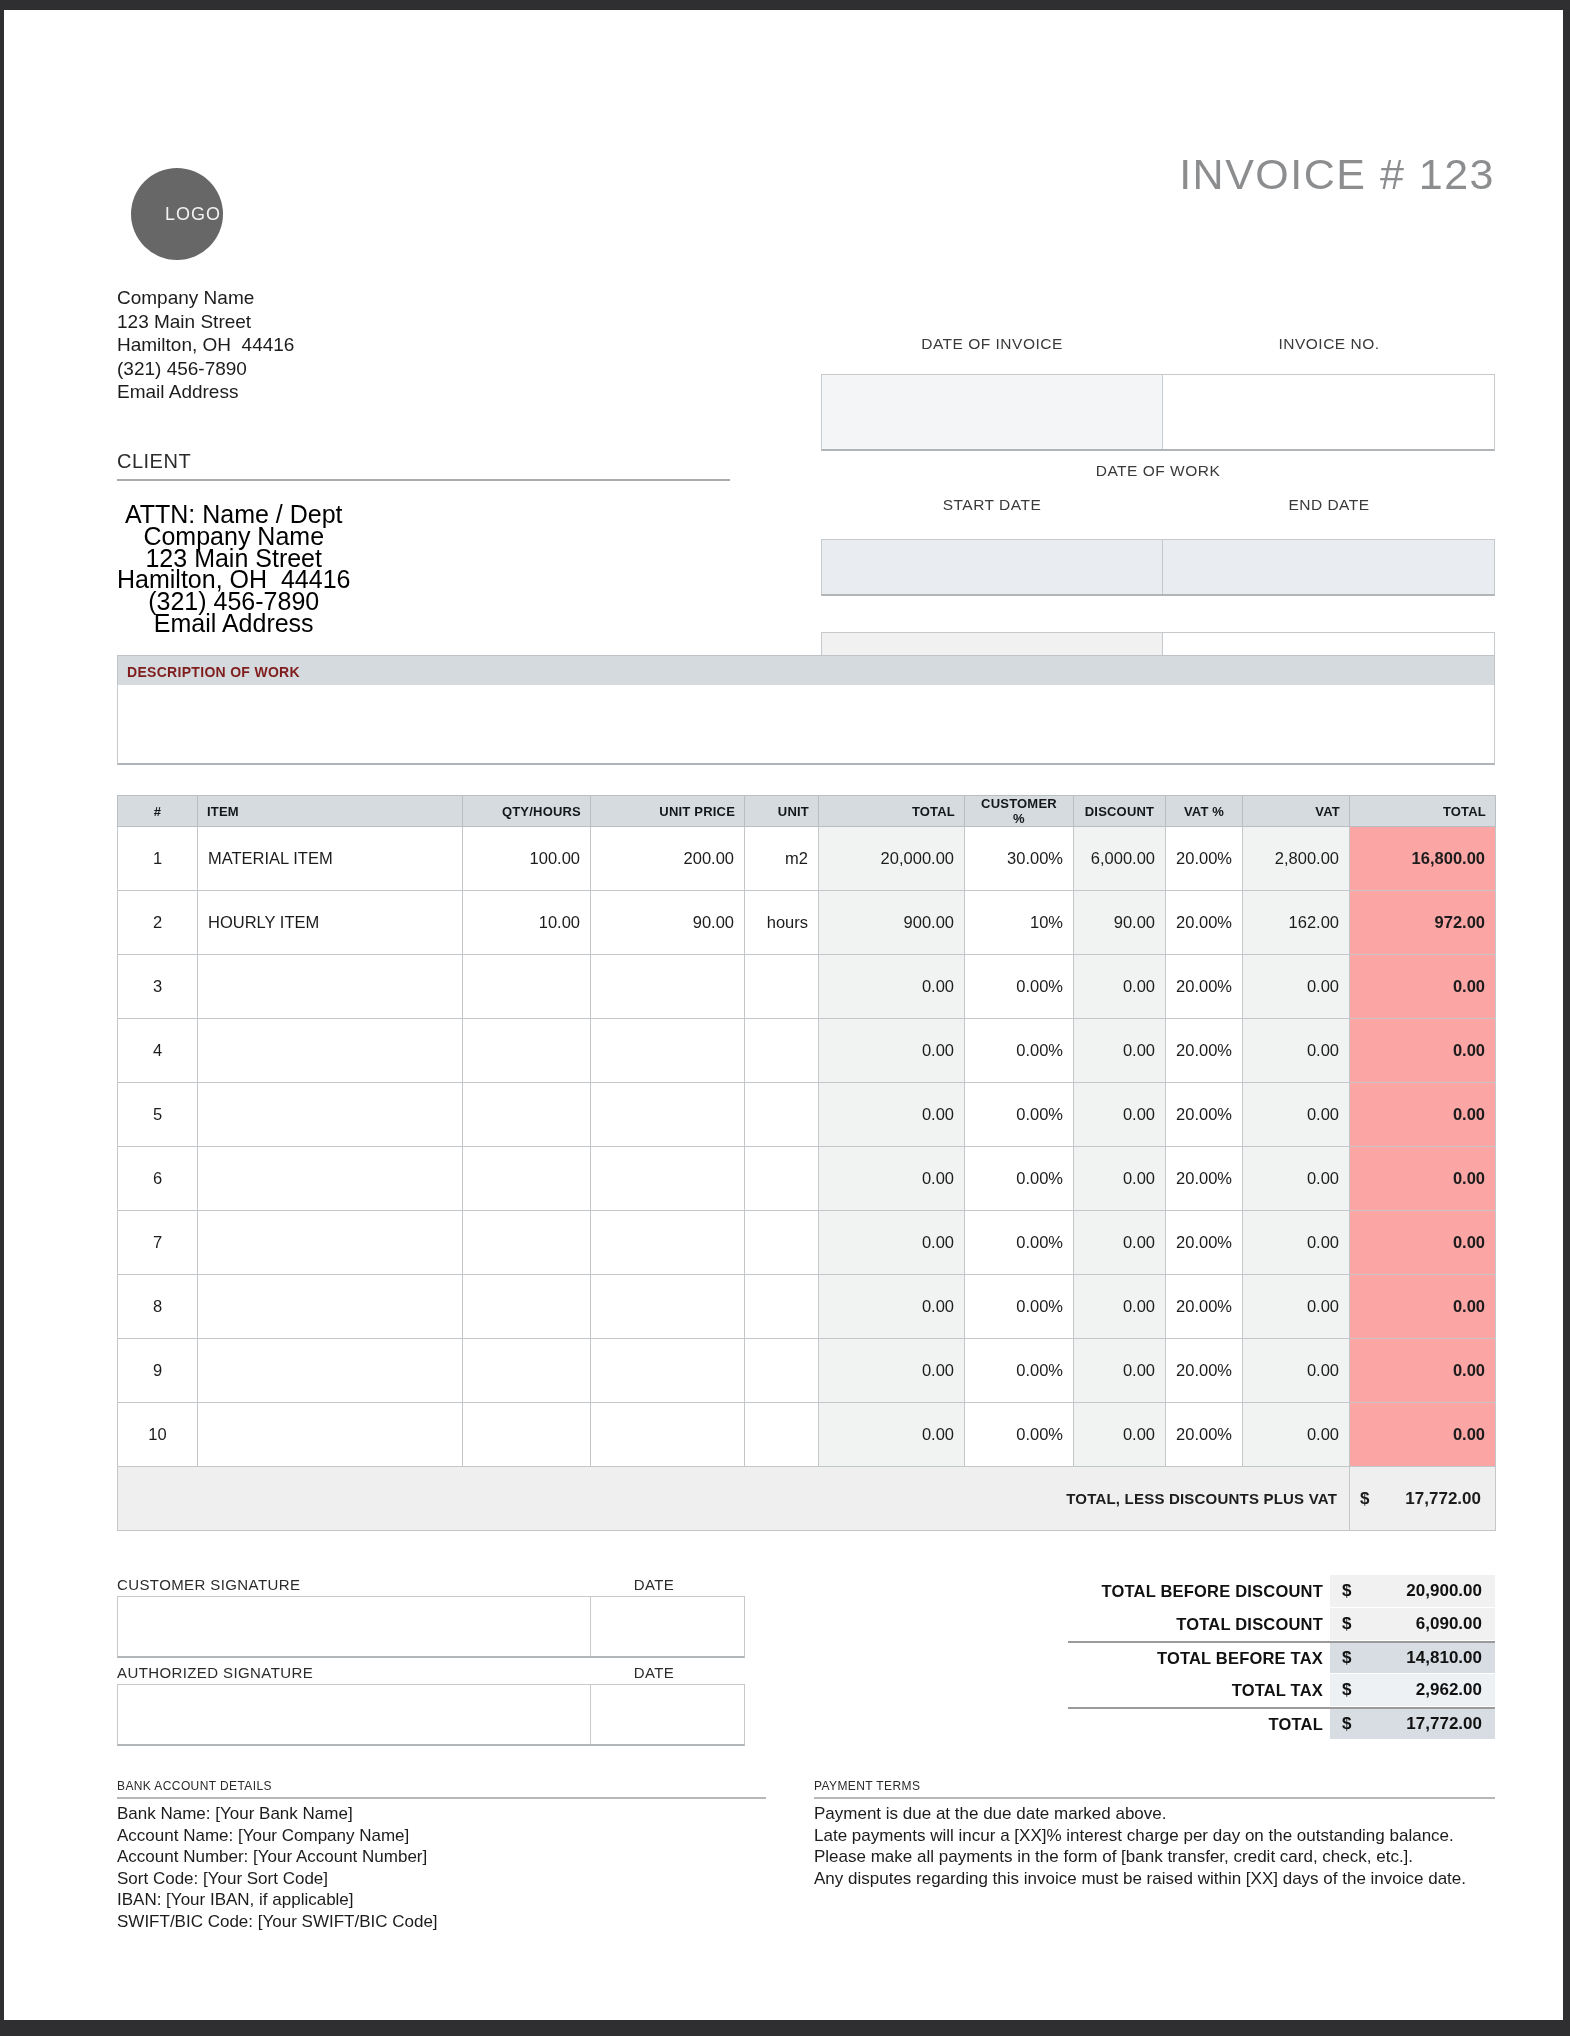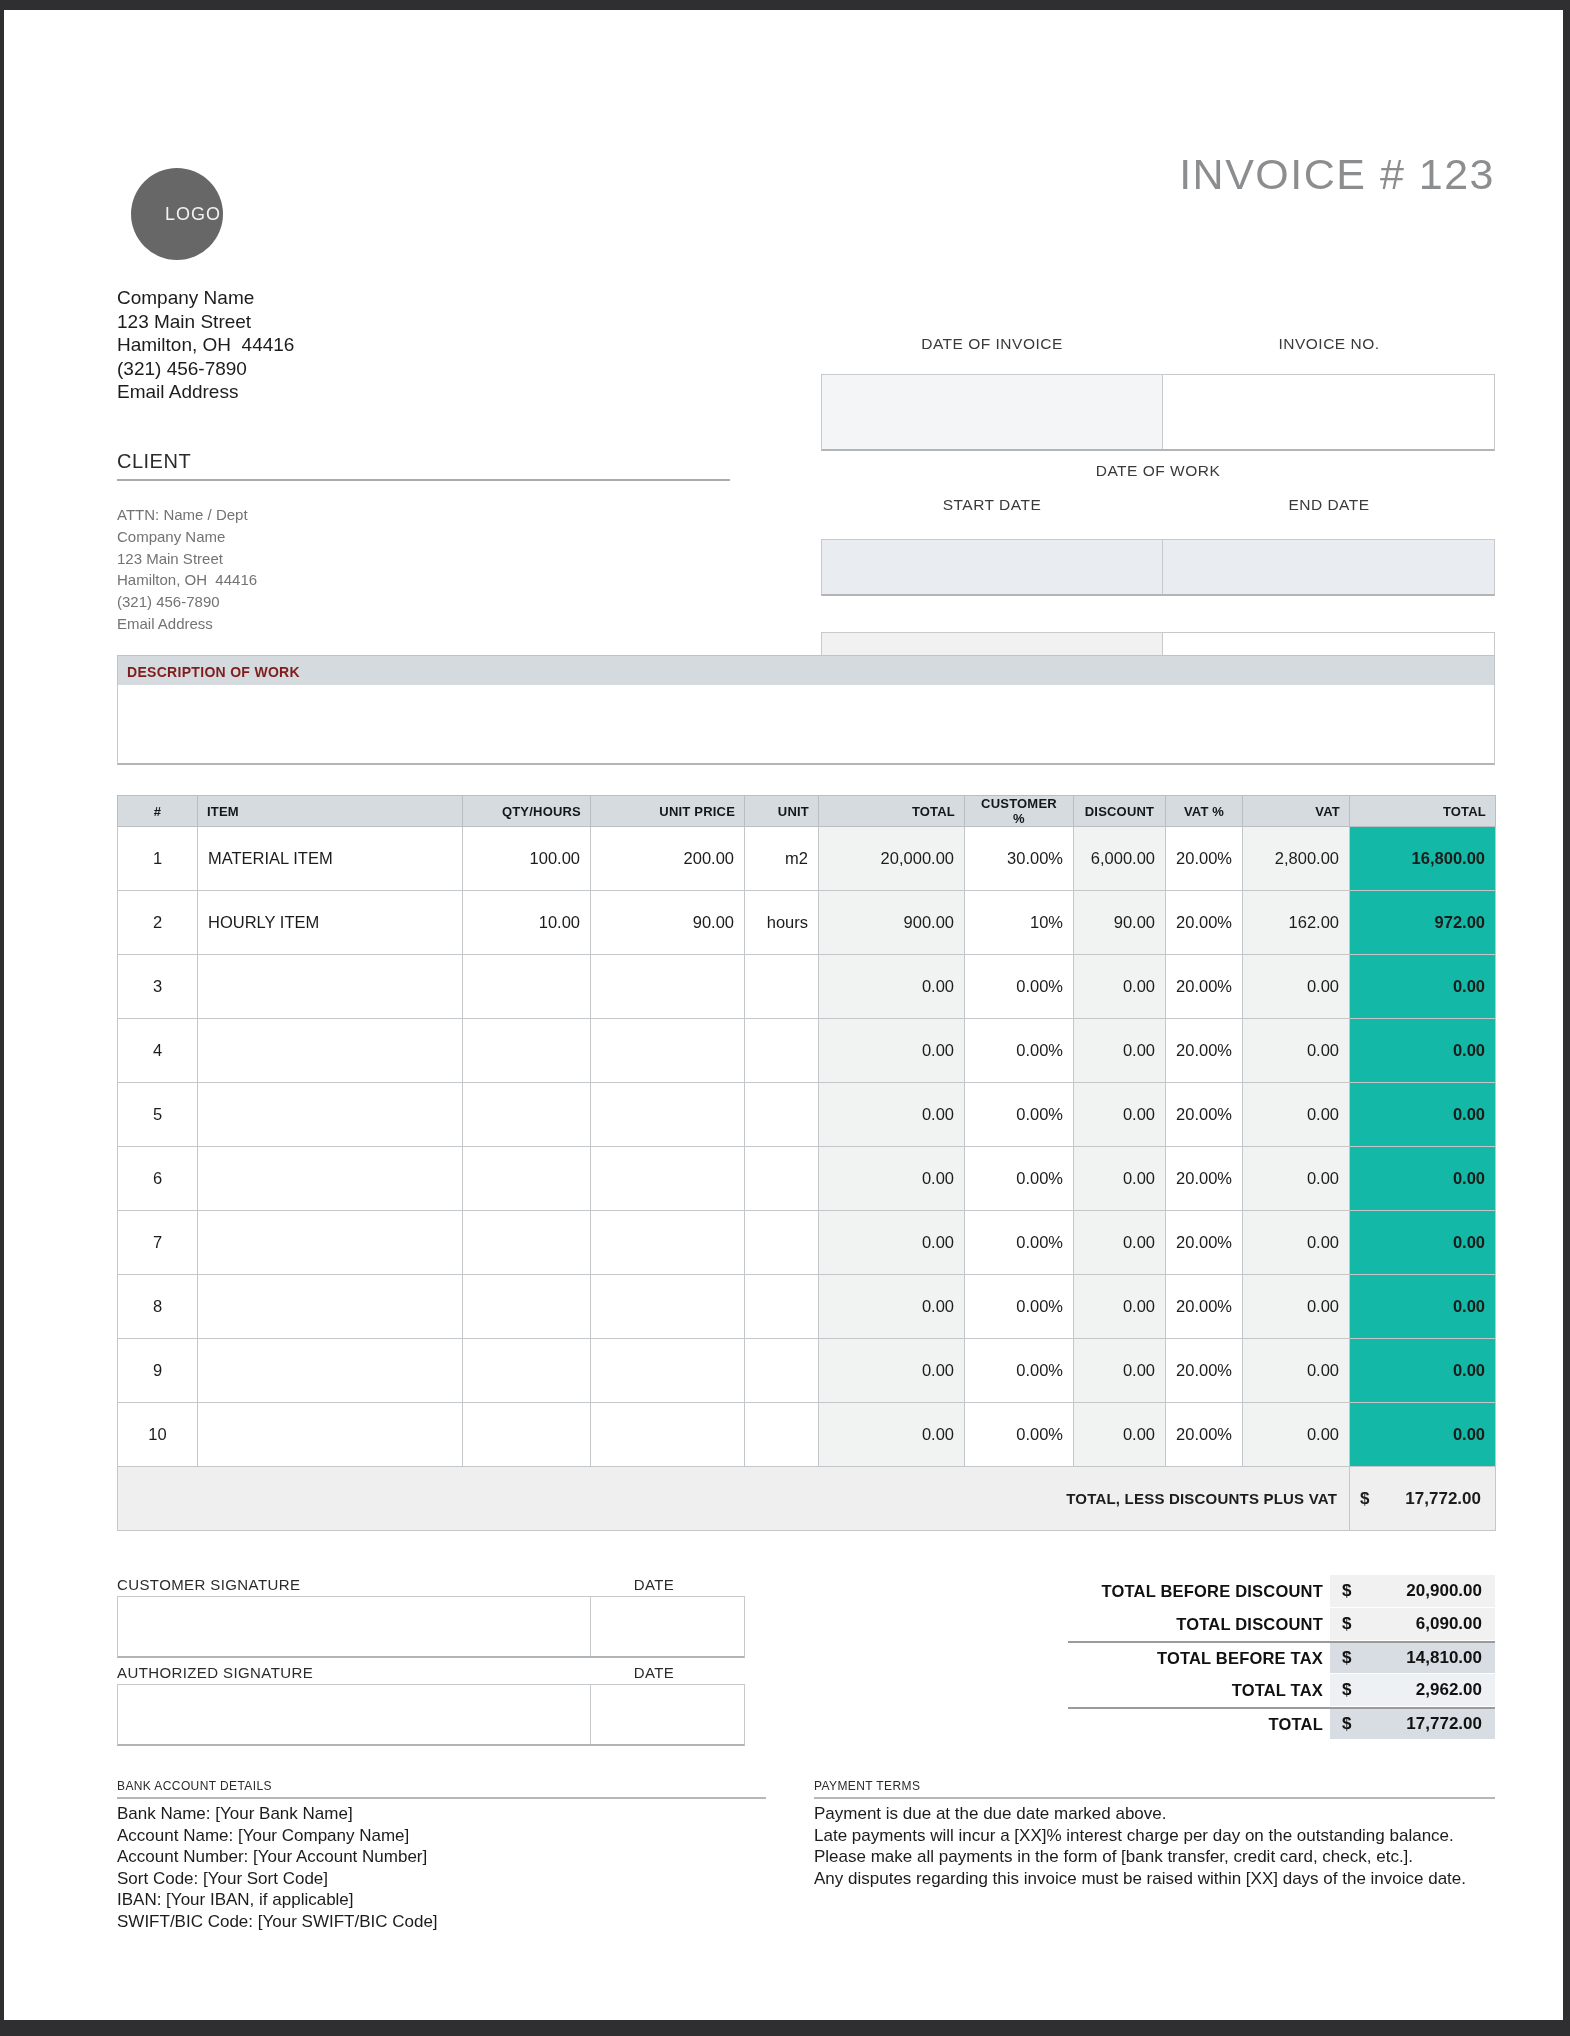--- a/index.html
+++ b/index.html
@@ -11,21 +11,21 @@
   .title { position:absolute; left:0; top:80px; font-size:35px; font-weight:bold; color:#58595b; letter-spacing:-0.5px; }
   .invoice-no { position:absolute; right:0; top:140px; font-size:43px; color:#8c8d8f; letter-spacing:1.5px; }
 
   .logo { position:absolute; left:14px; top:158px; width:92px; height:92px; border-radius:50%; background:#676767; display:flex; align-items:center; justify-content:center; }
   .logo span { color:#f2f2f2; font-size:18px; letter-spacing:1px;padding-left:32px; }
 
   .company-block { position:absolute; left:0; top:276px; font-size:19px; line-height:23.5px; color:#1c1c1c; }
   .company-block div, .attn-block div { white-space:pre-wrap; }
 
   .client-heading { position:absolute; left:0; top:440px; width:613px; font-size:20px; color:#2b2b2b; letter-spacing:0.5px; border-bottom:2px solid #ababab; padding-bottom:6px; }
-  .attn-block { position:absolute; left:0; top:494px; font-size:15px; line-height:21.8px; color:#737373; }
+  .attn-block { position:absolute; left:0; top:494px; font-size:25px; line-height:21.8px; color:#000000;text-align:center; }
 
   
   .fields { position:absolute; left:704px; top:0; width:674px; }
   .flabel { position:absolute; font-size:15.5px; color:#3a3a3a; letter-spacing:0.5px; text-align:center; }
   .lab-doi { left:0; width:342px; top:325px; }
   .lab-ino { left:342px; width:332px; top:325px; }
   .lab-dow { left:0; width:674px; top:452px; }
   .lab-start { left:0; width:342px; top:486px; }
   .lab-end { left:342px; width:332px; top:486px; }
   .fbox { position:absolute; left:0; width:674px; border:1px solid #c7cacc; border-bottom:2px solid #b2b5b7; display:flex;margin-top:16px; }
@@ -47,21 +47,21 @@
   table.items { position:absolute; left:0; top:785px; width:1378px; border-collapse:collapse; table-layout:fixed; }
   table.items th { background:#d6dbe0; font-size:13px; font-weight:bold; color:#14171a; height:27px; border:1px solid #b9bec3; padding:0 9px; letter-spacing:0.2px; }
   table.items td { font-size:16.5px; height:64px; border:1px solid #c3c7ca; padding:0 10px; color:#1c1c1c; }
   th.c-num, td.c-num { text-align:center; padding:0 2px; }
   th.c-item, td.c-item { text-align:left; padding-left:8px; }
   th.c-qty, td.c-qty, th.c-price, td.c-price, th.c-unit, td.c-unit,
   th.c-total, td.c-total, th.c-vat, td.c-vat, th.c-ltotal, td.c-ltotal,
   td.c-dpct, td.c-disc, td.c-vpct { text-align:right; }
   th.c-dpct, th.c-disc, th.c-vpct { text-align:center; padding:0 3px; }
   tbody td.c-total, tbody td.c-disc, tbody td.c-vat { background:#f1f2f2; }
-  tbody td.c-ltotal { background:#14b8a6; font-weight:bold; }
+  tbody td.c-ltotal { background:#fca5a5; font-weight:bold; }
   tfoot td { background:#efefef; border-top:2px solid #9aa0a5; border-bottom:2px solid #aeb2b5; height:46px; }
   tfoot td.f-label { text-align:right; font-weight:bold; font-size:15px; letter-spacing:0.2px; padding-right:12px; border-left:1px solid #c3c7ca; }
   tfoot td.f-amount { border-left:1px solid #b0b4b8; border-right:1px solid #c3c7ca; padding:0 14px 0 10px; font-weight:bold; font-size:17px; }
   tfoot td.f-amount .wrap { display:flex; justify-content:space-between; align-items:center; }
 
   
   .sig-label { position:absolute; font-size:15px; color:#2b2b2b; letter-spacing:0.4px; }
   .sig-date-label { position:absolute; font-size:15px; color:#2b2b2b; letter-spacing:0.4px; left:460px; width:154px; text-align:center; }
   .sig-box { position:absolute; left:0; width:628px; height:62px; border:1px solid #c7cacc; border-bottom:2px solid #b2b5b7; display:flex; background:#fff; }
   .sig-box .sig-cell { width:473px; border-right:1px solid #c7cacc; }

